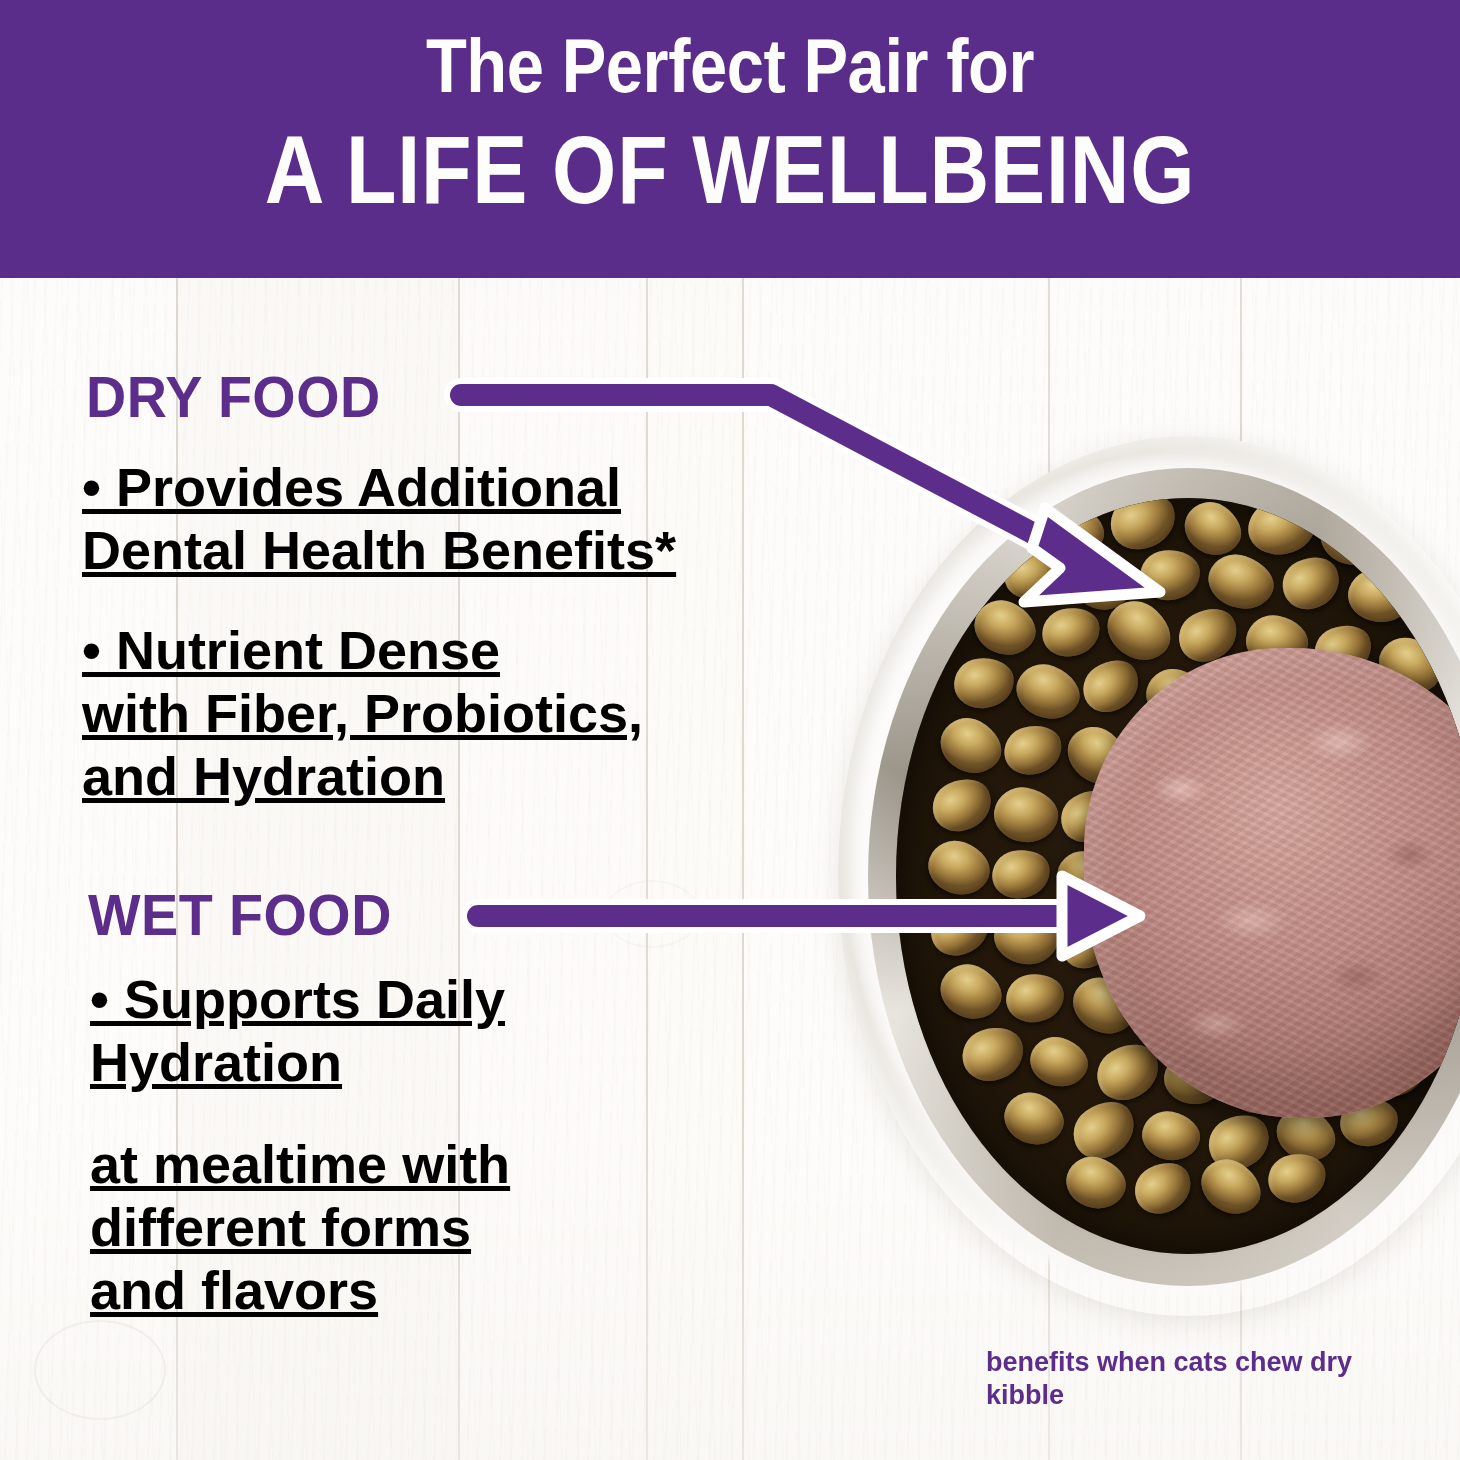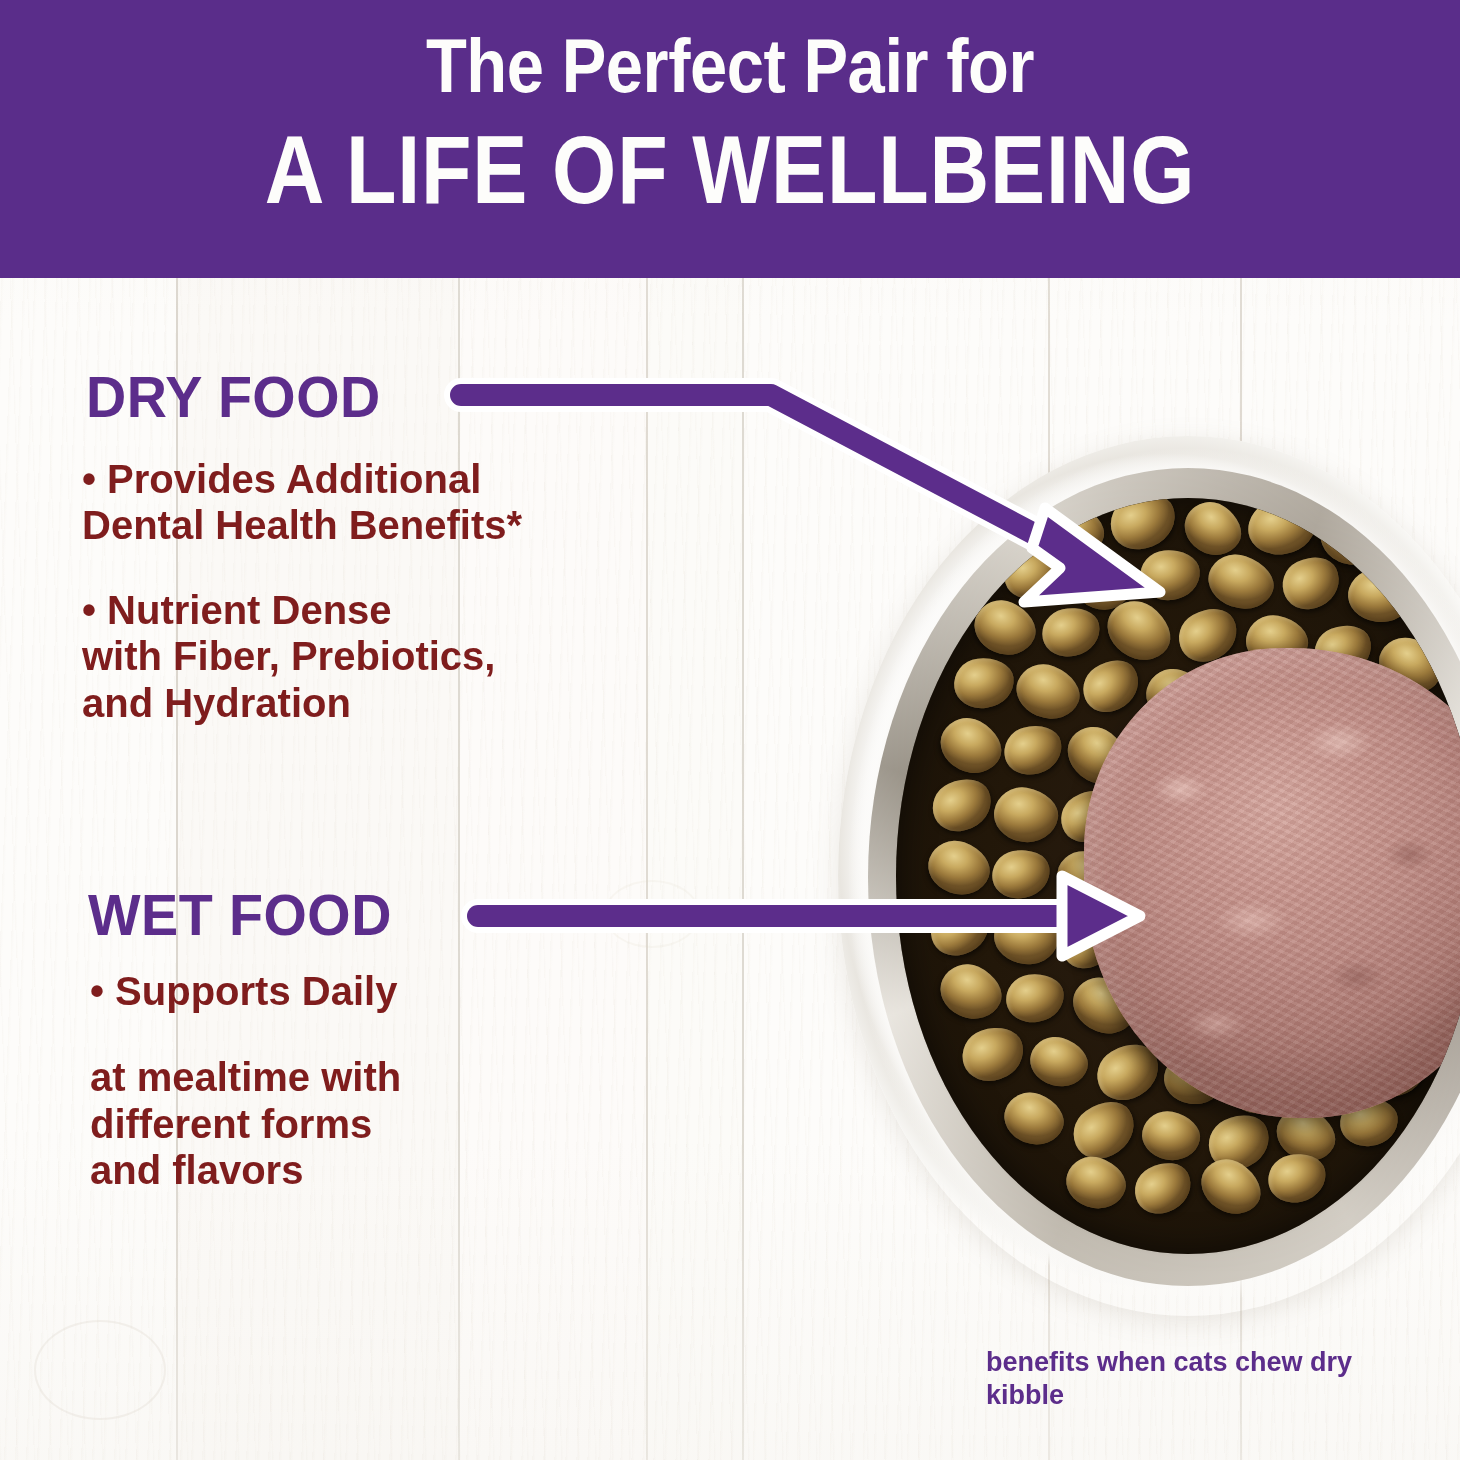--- a/index.html
+++ b/index.html
@@ -148,21 +148,21 @@
   }
 
   
   .col{position:absolute;left:0;top:0;width:860px;z-index:5;}
   .sec-head{
     position:absolute;
     color:#5C2D8B;font-weight:bold;
     font-size:58px;letter-spacing:0.5px;line-height:1;
     transform:scaleX(.96);transform-origin:left center;
   }
-  .blist{position:absolute;color:#7f1d1d;font-weight:bold;font-size:40px;line-height:1.16;}
+  .blist{position:absolute;color:#000000;font-weight:bold;font-size:54px;line-height:1.16;text-decoration:underline;}
   .blist .bl{margin-bottom:18px;}
 
   .footnote{
     position:absolute;left:986px;top:1346px;width:430px;
     color:#5C2D8B;font-weight:bold;font-size:27px;line-height:1.22;
     z-index:7;
   }
 
   
   .arrows{position:absolute;inset:0;z-index:4;pointer-events:none;}
@@ -268,30 +268,31 @@
 
     <div class="sec-head" style="left:86px;top:368px;">DRY FOOD</div>
 
     <div class="blist" style="left:82px;top:456px;width:700px;">
       <div class="bl">
         <div>• Provides Additional</div>
         <div>Dental Health Benefits*</div>
       </div>
       <div class="bl" style="margin-top:38px;">
         <div>• Nutrient Dense</div>
-        <div>with Fiber, Prebiotics,</div>
+        <div>with Fiber, Probiotics,</div>
         <div>and Hydration</div>
       </div>
     </div>
 
     <div class="sec-head" style="left:88px;top:886px;">WET FOOD</div>
 
     <div class="blist" style="left:90px;top:968px;width:700px;">
       <div class="bl">
         <div>• Supports Daily</div>
+        <div>Hydration</div>
       </div>
       <div class="bl" style="margin-top:40px;">
         <div>at mealtime with</div>
         <div>different forms</div>
         <div>and flavors</div>
       </div>
     </div>
   </div>
 
   <div class="footnote">

